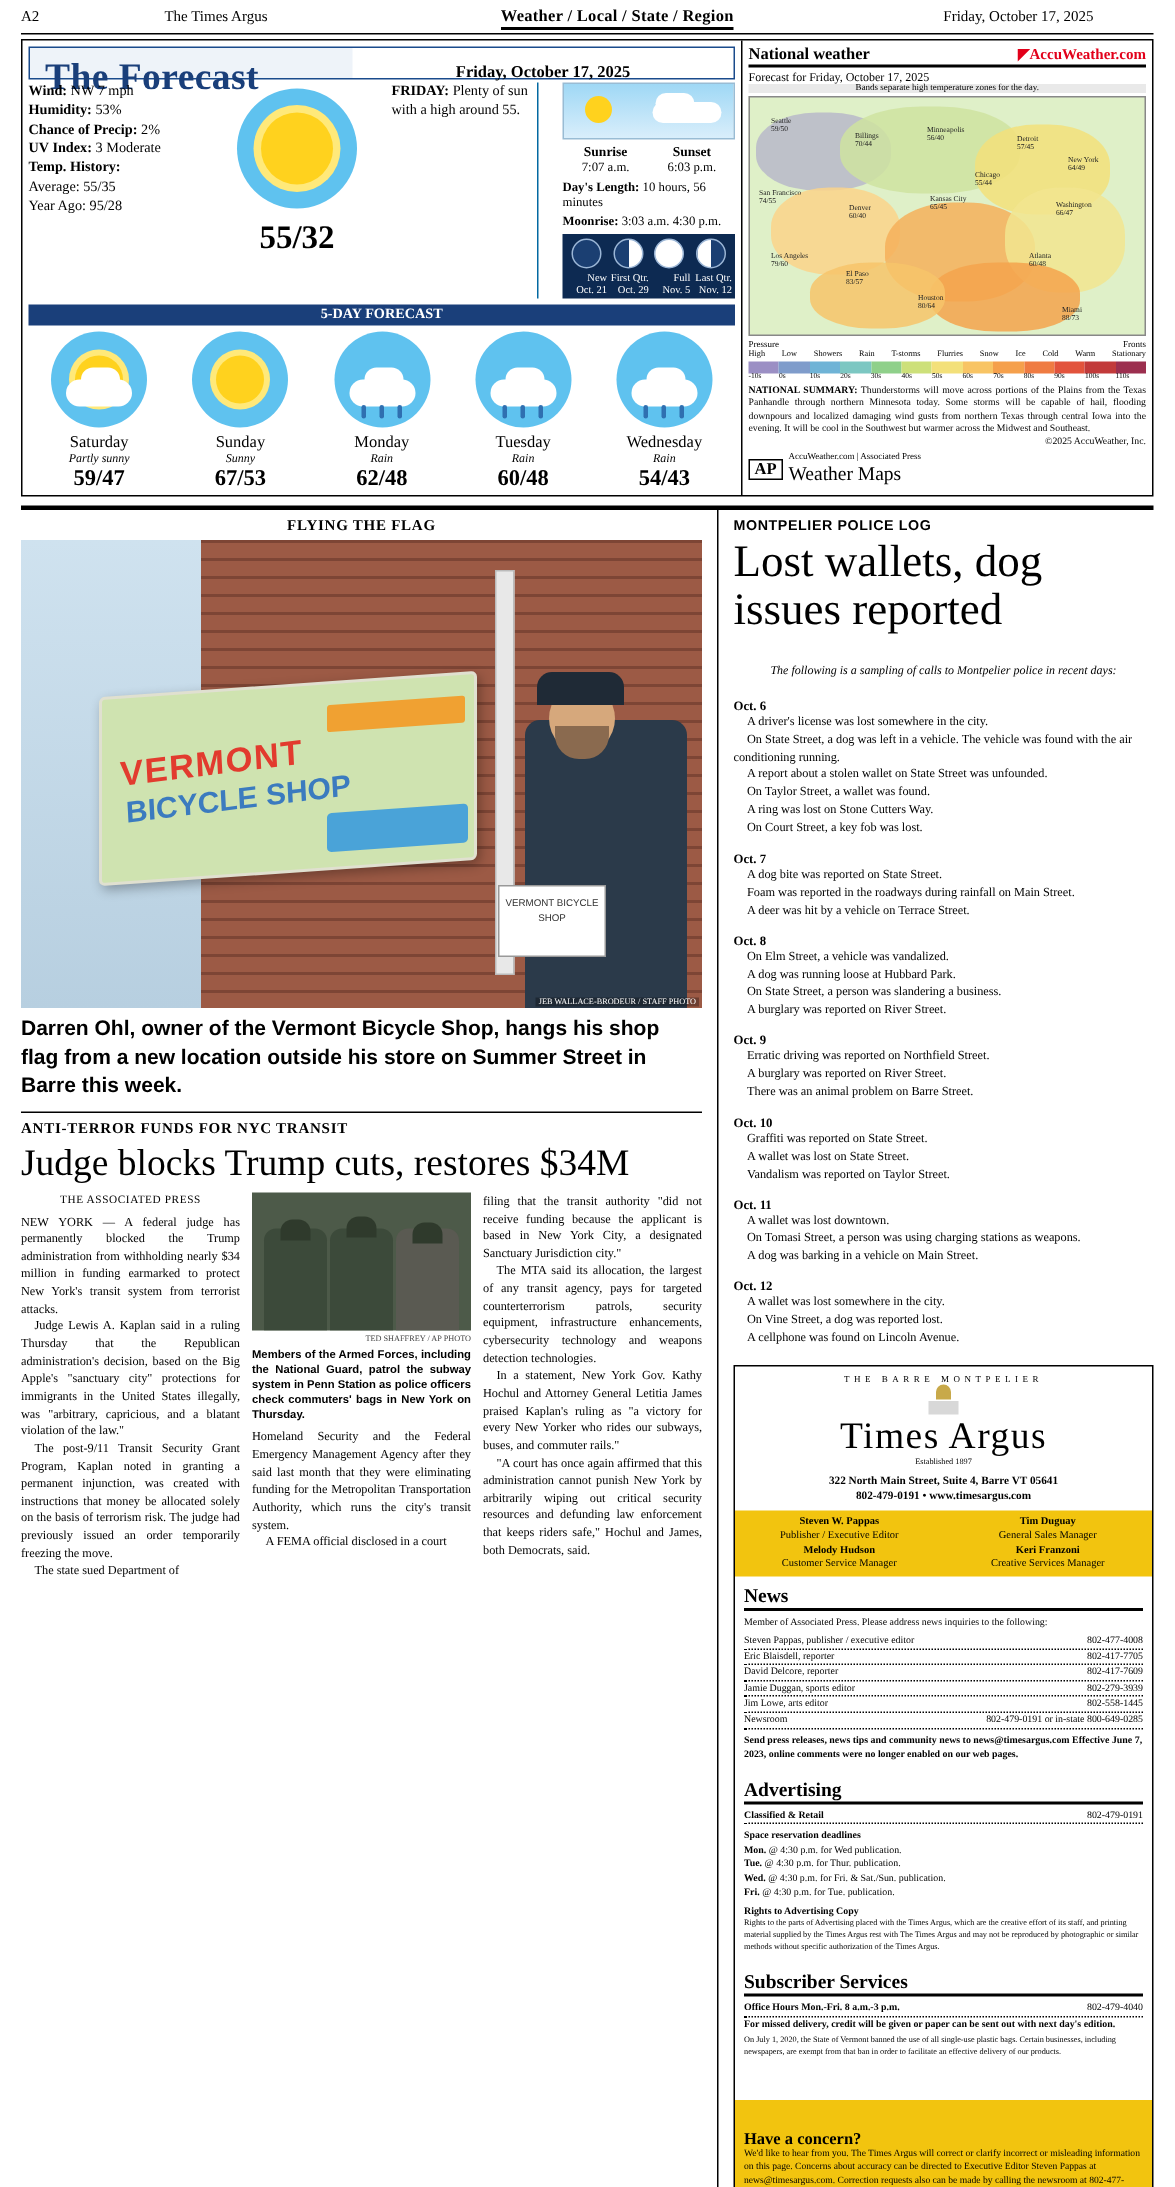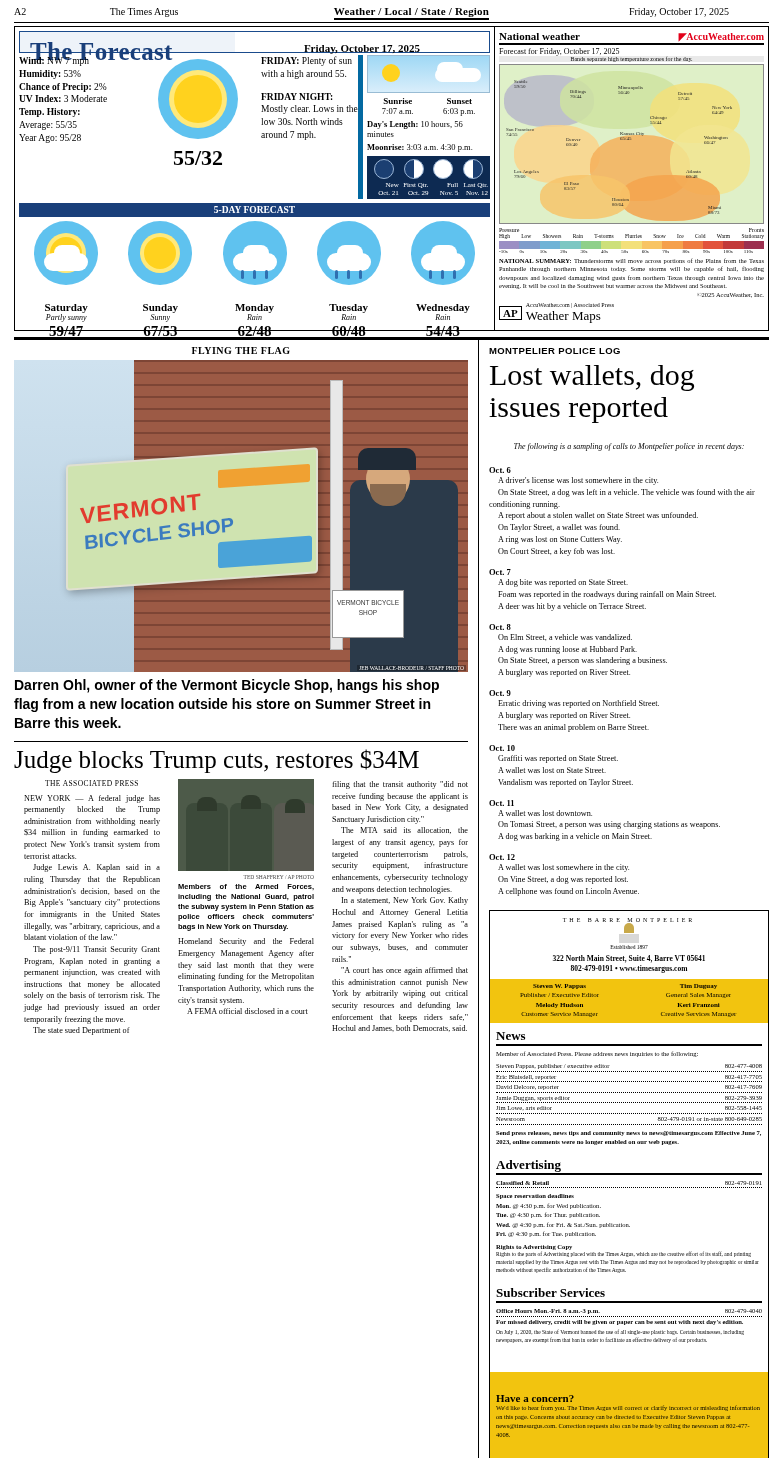--- a/index.html
+++ b/index.html
@@ -43,21 +43,21 @@
   .wx-col1 b { font-weight:bold; }
   .wx-sun { width:118px; position:relative; }
   .wx-col3 { flex:1; font-size:9.5px; line-height:1.35; padding-left:4px;}
   .wx-col3 p { margin:0 0 10px 0; }
   .wx-col3 b { font-weight:bold; }
 
   .sun-circle { width:80px; height:80px; border-radius:50%; background:#5fc2ef; margin:4px auto 0 auto; position:relative; }
   .sun-circle:after { content:""; position:absolute; left:50%; top:50%; width:48px; height:48px; margin:-24px 0 0 -24px; border-radius:50%; background:#ffd21e; box-shadow:0 0 0 5px #ffe97a; }
   .bigtemp { text-align:center; font-size:22px; font-weight:bold; margin-top:6px; }
 
-  .wx-rightcol { width:132px; border-left:5px solid #0369a1; padding-left:4px; }
+  .wx-rightcol { width:132px; border-left:1px solid #0369a1; padding-left:16px; }
   .sky { height:38px; background:linear-gradient(#9fd8f5,#d9eefb); border:1px solid #99bcd4; position:relative; }
   .sky .s-sun { position:absolute; left:14px; top:8px; width:18px; height:18px; background:#ffd21e; border-radius:50%; }
   .sky .s-cloud { position:absolute; right:8px; top:12px; width:46px; height:14px; background:#fff; border-radius:8px; }
   .sky .s-cloud2 { position:absolute; right:26px; top:6px; width:26px; height:14px; background:#fff; border-radius:8px; }
   .sunrow { display:flex; font-size:8.5px; text-align:center; margin-top:3px;}
   .sunrow div { flex:1; }
   .sunrow b { display:block; font-weight:bold; font-size:9px; }
   .daylen { font-size:8.5px; margin-top:3px; }
   .daylen b { font-weight:bold; }
   .moons { display:flex; margin-top:4px; background:#0d2a52; padding:3px 2px 2px 2px;}
@@ -68,21 +68,21 @@
   .moondisc.last { background:linear-gradient(90deg,#fff 50%, #1b3f72 50%); }
 
   .fiveday-head { background:#1a3f7a; color:#fff; text-align:center; font-weight:bold; font-size:9.5px; padding:2px 0; margin-top:4px; }
   .fiveday { display:flex; margin-top:4px; }
   .day { flex:1; text-align:center; }
   .day-ic { width:64px; height:64px; border-radius:50%; background:#5fc2ef; margin:0 auto; position:relative; }
   .ic-sun { position:absolute; left:50%; top:50%; margin:-16px 0 0 -16px; width:32px; height:32px; border-radius:50%; background:#ffd21e; box-shadow:0 0 0 4px #ffe97a;}
   .ic-cloud { position:absolute; left:10px; bottom:14px; width:44px; height:18px; background:#fff; border-radius:10px; }
   .ic-cloud2 { position:absolute; left:20px; bottom:24px; width:26px; height:16px; background:#fff; border-radius:10px; }
   .ic-rain i { position:absolute; bottom:6px; width:3px; height:9px; background:#2f6fb0; border-radius:2px; }
-  .day-name { font-weight:bold; font-size:11px; margin-top:16px; }
+  .day-name { font-weight:normal; font-size:11px; margin-top:4px; }
   .day-cond { font-size:8px; font-style:italic; }
   .day-temp { font-size:15px; font-weight:bold; margin-top:1px; }
 
   
   .nw-head { display:flex; justify-content:space-between; align-items:center; border-bottom:2px solid #000; padding-bottom:1px;}
   .nw-title { font-weight:bold; font-size:11px; }
   .nw-brand { font-size:10px; font-weight:bold; color:#e2001a; }
   .nw-sub { font-size:8px; margin-top:2px; }
   .nw-note { font-size:6px; text-align:center; background:#e9e9e9; }
   .map { height:160px; border:1px solid #888; margin-top:2px; background:#dff0c8; position:relative; overflow:hidden; }
@@ -123,21 +123,21 @@
   .pcap { position:absolute; left:344px; top:88px; width:58px; height:22px; background:#1f2a36; border-radius:10px 10px 0 0; }
   .pbeard { position:absolute; left:356px; top:124px; width:36px; height:22px; background:#8a6a4f; border-radius:0 0 16px 16px; }
   .sign { position:absolute; left:318px; top:230px; width:72px; height:48px; background:#fff; border:1px solid #999; font-size:6.5px; text-align:center; padding-top:7px; line-height:1.5; color:#333; font-family:"Liberation Sans",sans-serif;}
   .photo-cred { position:absolute; right:2px; bottom:1px; font-size:5.5px; color:#fff; background:rgba(0,0,0,.3); padding:0 2px;}
   .caption { font-family:"Liberation Sans",sans-serif; font-weight:bold; font-size:14px; line-height:1.35; margin-top:4px; }
 
   
   .hr-thin { border-top:1px solid #000; margin:8px 0 0 0; }
   .headline-big { font-family:"Liberation Serif",serif; font-size:25px; line-height:1.05; margin:5px 0 6px 0; }
   .story3 { display:flex; gap:8px; }
-  .scol { flex:1; font-size:8.2px; line-height:1.42; text-align:justify;margin-left:10px; }
+  .scol { flex:1; font-size:8.2px; line-height:1.42; text-align:justify; }
   .byline { font-size:7.5px; text-align:center; letter-spacing:.4px; margin-bottom:3px; }
   .scol p { margin:0; text-indent:9px; }
   .scol p.first { text-indent:0; }
   .subphoto { width:100%; height:92px; background:#4d5a49; position:relative; overflow:hidden; margin-bottom:3px;}
   .sp-person { position:absolute; bottom:0; width:42px; height:68px; background:#3c4a3a; border-radius:8px 8px 0 0; }
   .sp-helm { position:absolute; width:20px; height:14px; background:#2f3a2c; border-radius:8px 8px 0 0;}
   .subcap { font-family:"Liberation Sans",sans-serif; font-weight:bold; font-size:7.5px; line-height:1.35; }
   .subcred { font-size:5.5px; text-align:right; color:#444; }
 
   
@@ -208,21 +208,20 @@
           <div><span>Year Ago:</span> <span>95/28</span></div>
         </div>
 
         <div class="wx-sun">
           <div class="sun-circle"></div>
           <div class="bigtemp">55/32</div>
         </div>
 
         <div class="wx-col3">
           <p><b>FRIDAY:</b> <span>Plenty of sun with a high around 55.</span></p>
-          <p><b>FRIDAY NIGHT:</b> <span>Mostly clear. Lows in the low 30s. North winds around 7 mph.</span></p>
         </div>
 
         <div class="wx-rightcol">
           <div class="sky">
             <div class="s-sun"></div>
             <div class="s-cloud2"></div>
             <div class="s-cloud"></div>
           </div>
           <div class="sunrow">
             <div><b>Sunrise</b><span>7:07 a.m.</span></div>
@@ -416,20 +415,21 @@
         <div class="person"></div>
         <div class="phead"></div>
         <div class="pcap"></div>
         <div class="pbeard"></div>
         <div class="sign">VERMONT BICYCLE SHOP</div>
         <div class="photo-cred">JEB WALLACE-BRODEUR / STAFF PHOTO</div>
       </div>
       <div class="caption">Darren Ohl, owner of the Vermont Bicycle Shop, hangs his shop flag from a new location outside his store on Summer Street in Barre this week.</div>
 
       <div class="hr-thin"></div>
+      <div class="kicker">ANTI-TERROR FUNDS FOR NYC TRANSIT</div>
       <div class="headline-big">Judge blocks Trump cuts, restores $34M</div>
 
       <div class="story3">
         <div class="scol">
           <div class="byline">THE ASSOCIATED PRESS</div>
           <p class="first">NEW YORK — A federal judge has permanently blocked the Trump administration from withholding nearly $34 million in funding earmarked to protect New York's transit system from terrorist attacks.</p>
           <p>Judge Lewis A. Kaplan said in a ruling Thursday that the Republican administration's decision, based on the Big Apple's "sanctuary city" protections for immigrants in the United States illegally, was "arbitrary, capricious, and a blatant violation of the law."</p>
           <p>The post-9/11 Transit Security Grant Program, Kaplan noted in granting a permanent injunction, was created with instructions that money be allocated solely on the basis of terrorism risk. The judge had previously issued an order temporarily freezing the move.</p>
           <p>The state sued Department of</p>
         </div>
@@ -500,20 +500,21 @@
         <div class="plog-date">Oct. 12</div>
         <p>A wallet was lost somewhere in the city.</p>
         <p>On Vine Street, a dog was reported lost.</p>
         <p>A cellphone was found on Lincoln Avenue.</p>
       </div>
 
       <div class="infobox">
         <div class="ib-logo">
           <div class="ib-small">THE BARRE           MONTPELIER</div>
           <div class="ib-dome"></div>
+          <div class="ib-name">Times Argus</div>
           <div class="ib-est">Established 1897</div>
         </div>
         <div class="ib-addr">
           <div>322 North Main Street, Suite 4, Barre VT 05641</div>
           <div>802-479-0191 • www.timesargus.com</div>
         </div>
         <div class="ib-staff">
           <div><b>Steven W. Pappas</b><br><span>Publisher / Executive Editor</span></div>
           <div><b>Tim Duguay</b><br><span>General Sales Manager</span></div>
           <div><b>Melody Hudson</b><br><span>Customer Service Manager</span></div>

